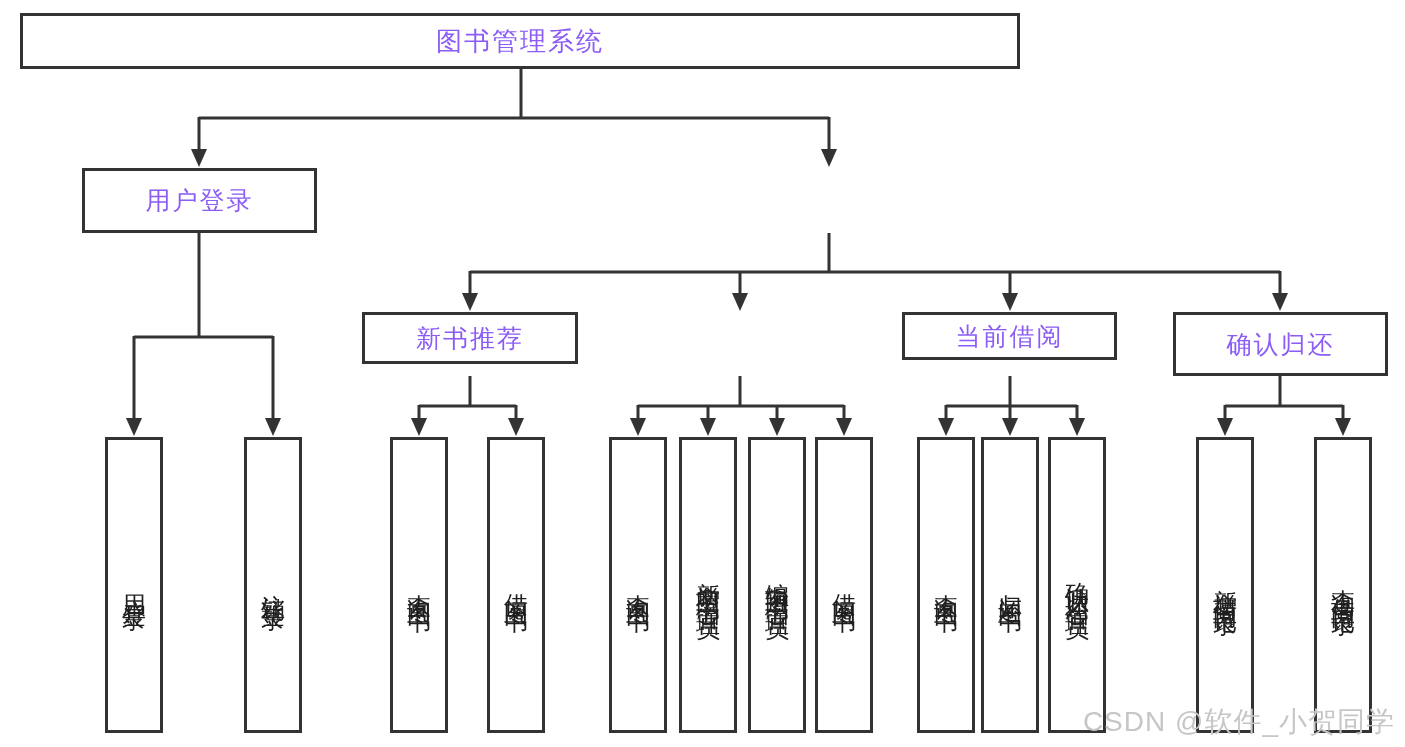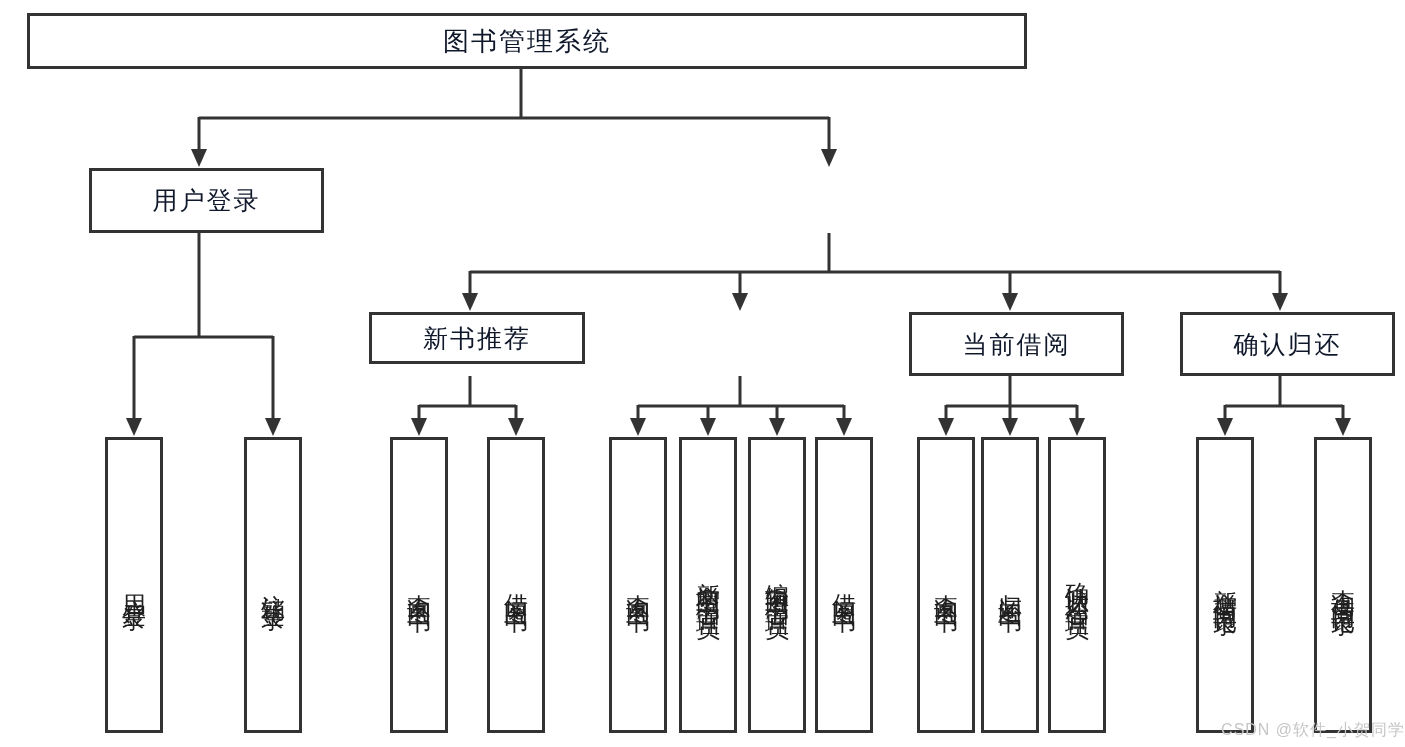--- a/index.html
+++ b/index.html
@@ -22,24 +22,23 @@
   }
   .hbox {
     position: absolute;
     box-sizing: border-box;
     border: 3px solid #333333;
     background: #ffffff;
     display: flex;
     align-items: center;
     justify-content: center;
     font-size: 25px;
-    color: #0f172a;
+    color: #8b5cf6;
     letter-spacing: 2px;
     white-space: nowrap;
-    margin-left: 7px;
   }
   .vbox {
     position: absolute;
     box-sizing: border-box;
     border: 3px solid #333333;
     background: #ffffff;
     top: 437px;
     width: 58px;
     height: 296px;
     display: flex;
@@ -50,23 +49,23 @@
   .vtext {
     writing-mode: vertical-rl;
     text-orientation: mixed;
     font-size: 24px;
     line-height: 1;
     letter-spacing: 5px;
     white-space: nowrap;
   }
   .watermark {
     position: absolute;
-    right: 0;
+    right: 10px;
     bottom: 6px;
-    font-size: 16px;
+    font-size: 28px;
     color: #c6c6c6;
     letter-spacing: 1px;
     z-index: 5;
     white-space: nowrap;
   }
 </style>
 </head>
 <body>
 
 <div class="canvas">
@@ -111,21 +110,21 @@
       <polygon points="1217,418 1233,418 1225,436"></polygon>
       <polygon points="1335,418 1351,418 1343,436"></polygon>
     </g>
   </svg>
 
   <div class="hbox" style="left:20px; top:13px; width:1000px; height:56px; font-size:26px;">图书管理系统</div>
 
   <div class="hbox" style="left:82px; top:168px; width:235px; height:65px;">用户登录</div>
 
   <div class="hbox" style="left:362px; top:312px; width:216px; height:52px;">新书推荐</div>
-  <div class="hbox" style="left:902px; top:312px; width:215px; height:64px;">当前借阅</div>
+  <div class="hbox" style="left:902px; top:312px; width:215px; height:48px;">当前借阅</div>
   <div class="hbox" style="left:1173px; top:312px; width:215px; height:64px;">确认归还</div>
 
   <div class="vbox" style="left:105px;">
     <span class="vtext">用户登录</span>
   </div>
   <div class="vbox" style="left:244px;">
     <span class="vtext">注销登录</span>
   </div>
 
   <div class="vbox" style="left:390px;">

